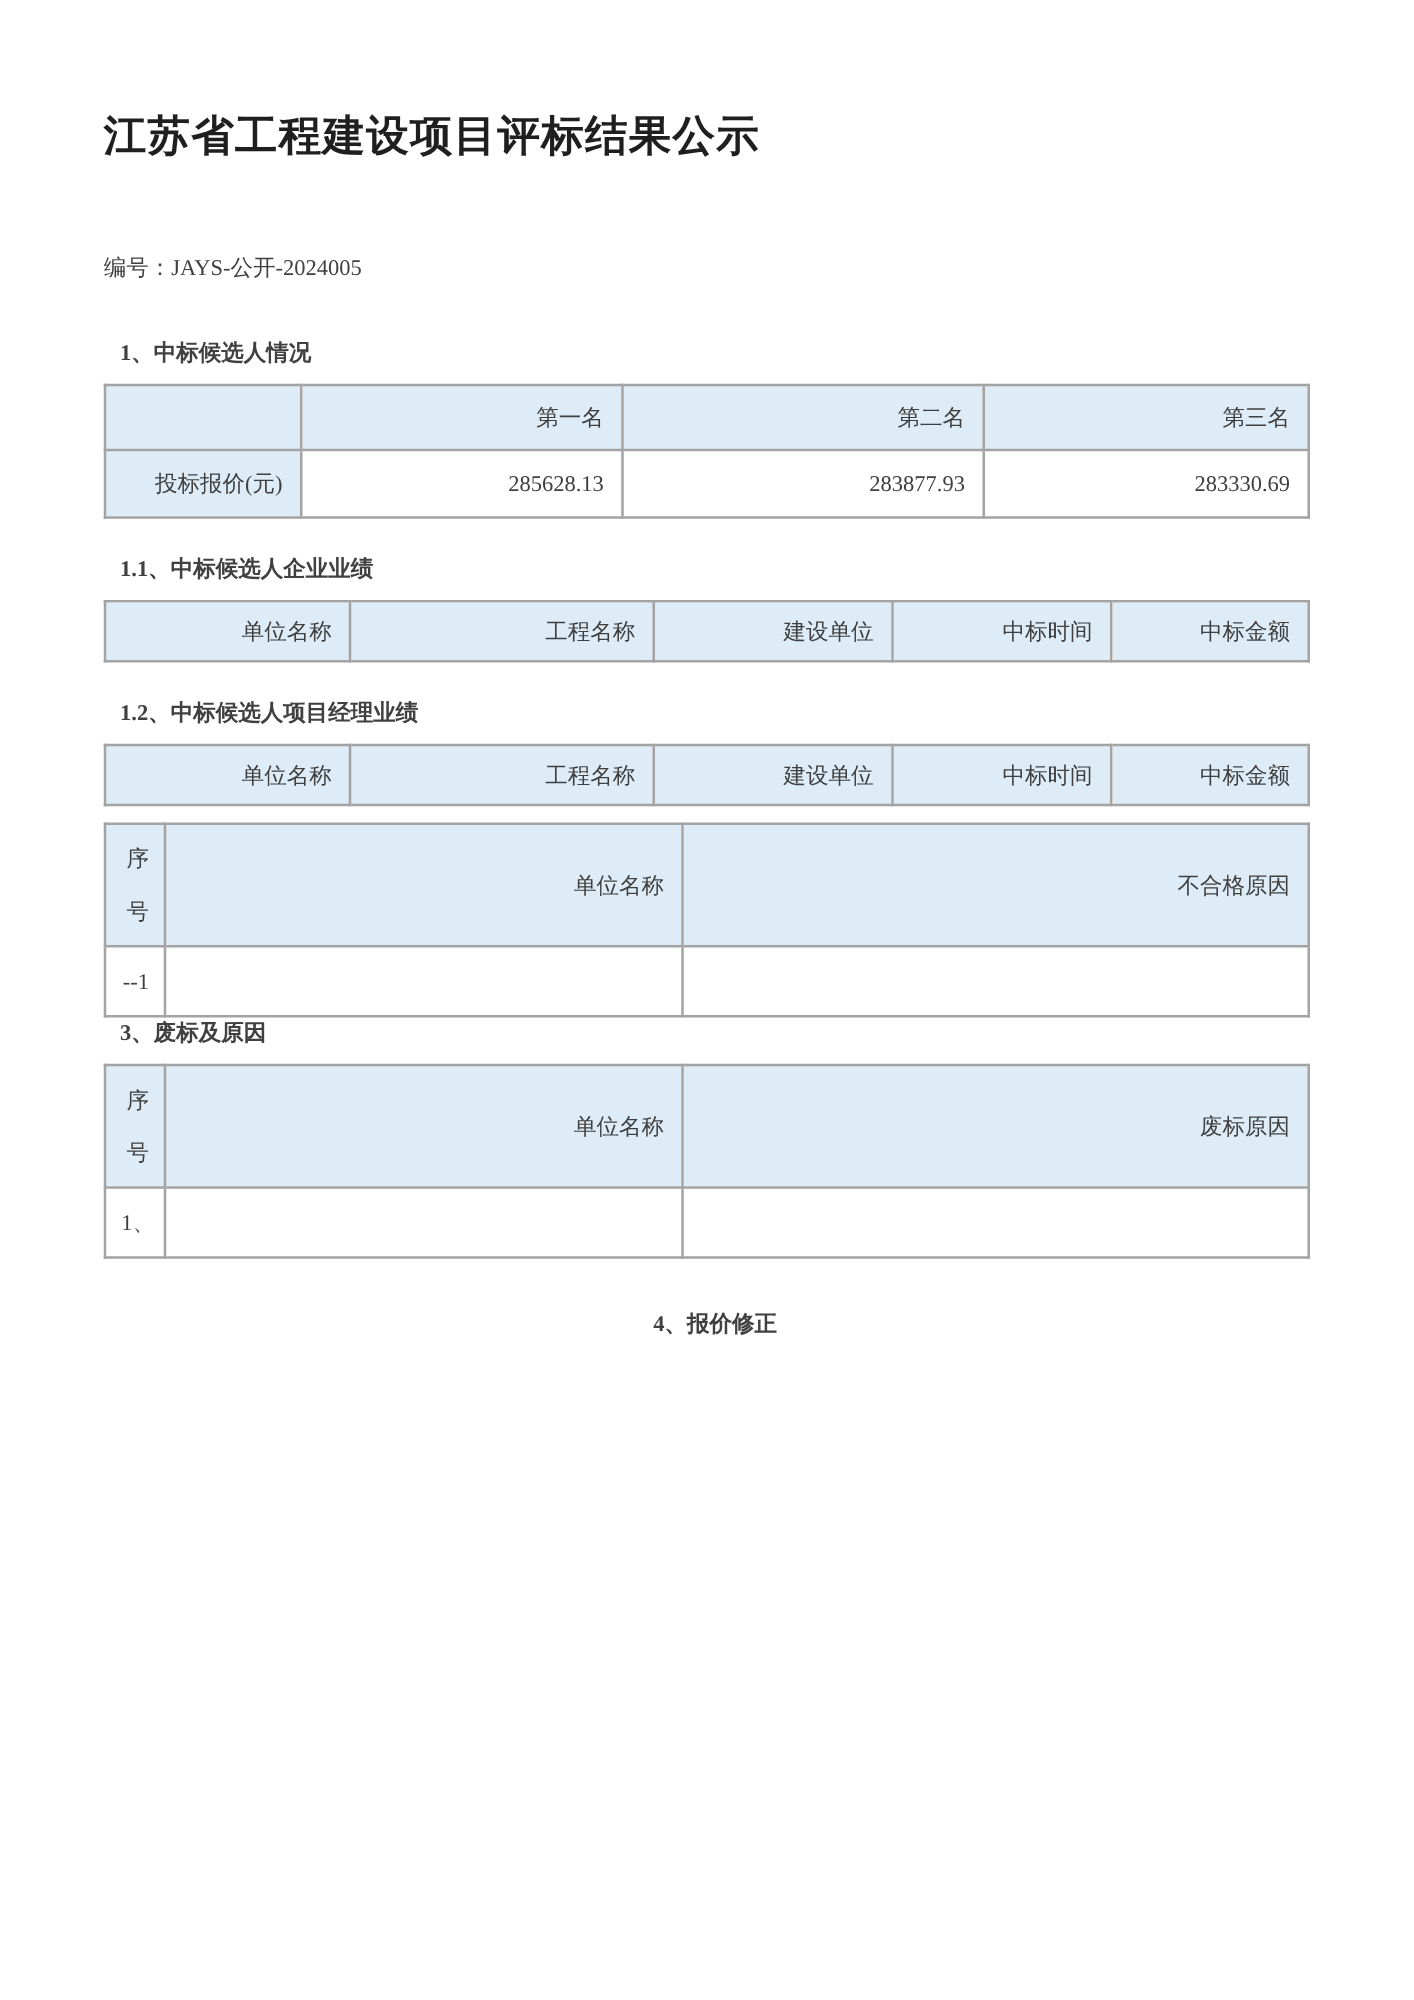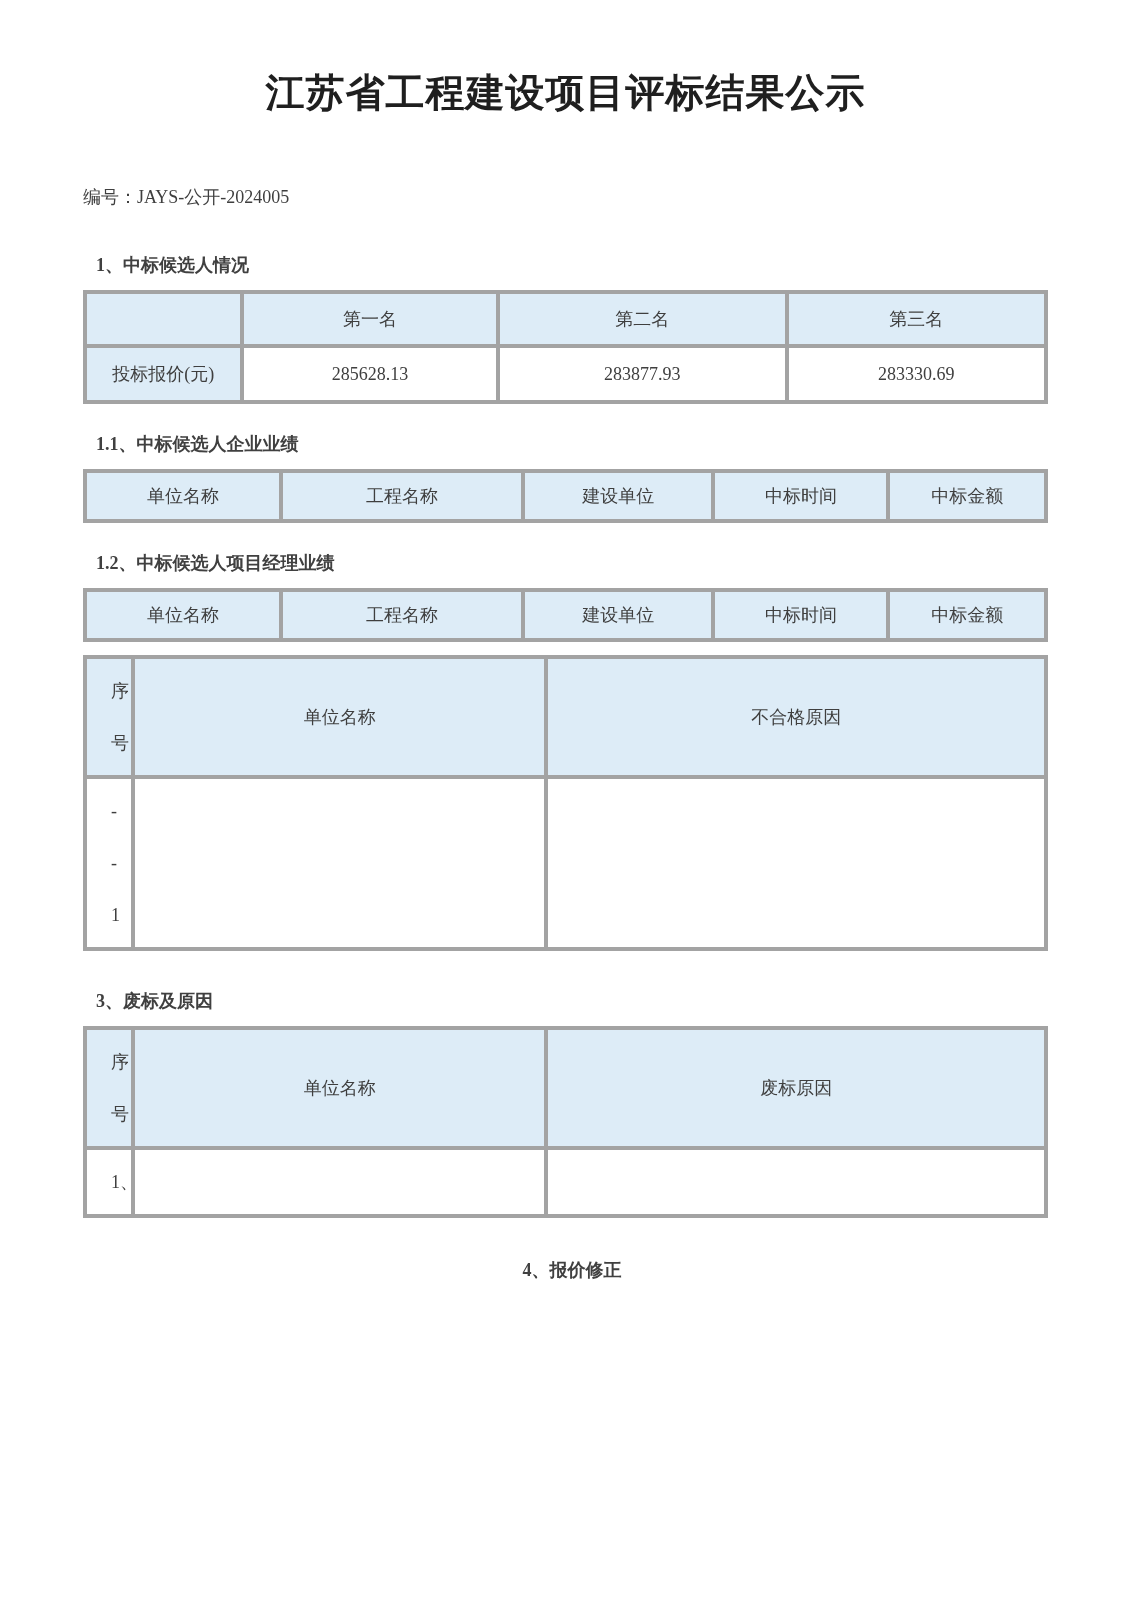--- a/index.html
+++ b/index.html
@@ -14,23 +14,23 @@
     background: #ffffff;
     overflow: hidden;
     font-family: "Liberation Serif", "DejaVu Serif", serif;
     color: #3f3f3f;
   }
   .content {
     padding: 0 83px;
   }
   .doc-title {
     margin: 0;
-    padding-top: 67px;
-    text-align: center;
-    font-size: 39px;
+    padding-top: 84px;
+    text-align: left;
+    font-size: 34px;
     line-height: 52px;
     font-weight: bold;
     color: #1f1f1f;
     letter-spacing: 1px;
   }
   .doc-number {
     margin-top: 66px;
     font-size: 18px;
     color: #3f3f3f;
   }
@@ -51,50 +51,50 @@
     font-size: 18px;
     font-weight: bold;
     color: #404040;
     padding-left: 13px;
     margin: 0;
   }
   .sh-1   { margin-top: 44px; }
   .sh-1-1 { margin-top: 28px; }
   .sh-1-2 { margin-top: 28px; }
   .sh-2   { margin-top: 32px; }
-  .sh-3   { margin-top: 38px; }
+  .sh-3   { }
   .sh-4   { margin-top: 40px; text-align: center; }
   table {
     width: 100%;
     border-collapse: collapse;
     table-layout: fixed;
     margin-top: 13px;
     font-size: 18px;
   }
   td, th {
-    border: 4px solid #a3a3a3;
+    border: 2px solid #a3a3a3;
     padding: 6px 14px;
-    text-align: center;
+    text-align: right;
     vertical-align: middle;
     font-weight: normal;
     color: #3f3f3f;
     overflow: hidden;
   }
   .hd {
     background: #ddecf7;
   }
   .t1 td { height: 40px; }
   .t1 .hd-row td { height: 38px; }
   .t-perf td { height: 34px; }
   .t-seq .hd-row td { height: 74px; }
   .t-seq .data-row td { height: 42px; }
   .seq-cell {
-    padding: 6px 24px;
+    padding: 6px 12px;
     word-break: break-all;
-    line-height: 52px;
+    line-height: 42px;
     margin-left: 36px;
   }
   .spacer-bottom { height: 150px; }
 </style>
 </head>
 <body>
 
 <div class="page">
   <div class="content">
 

